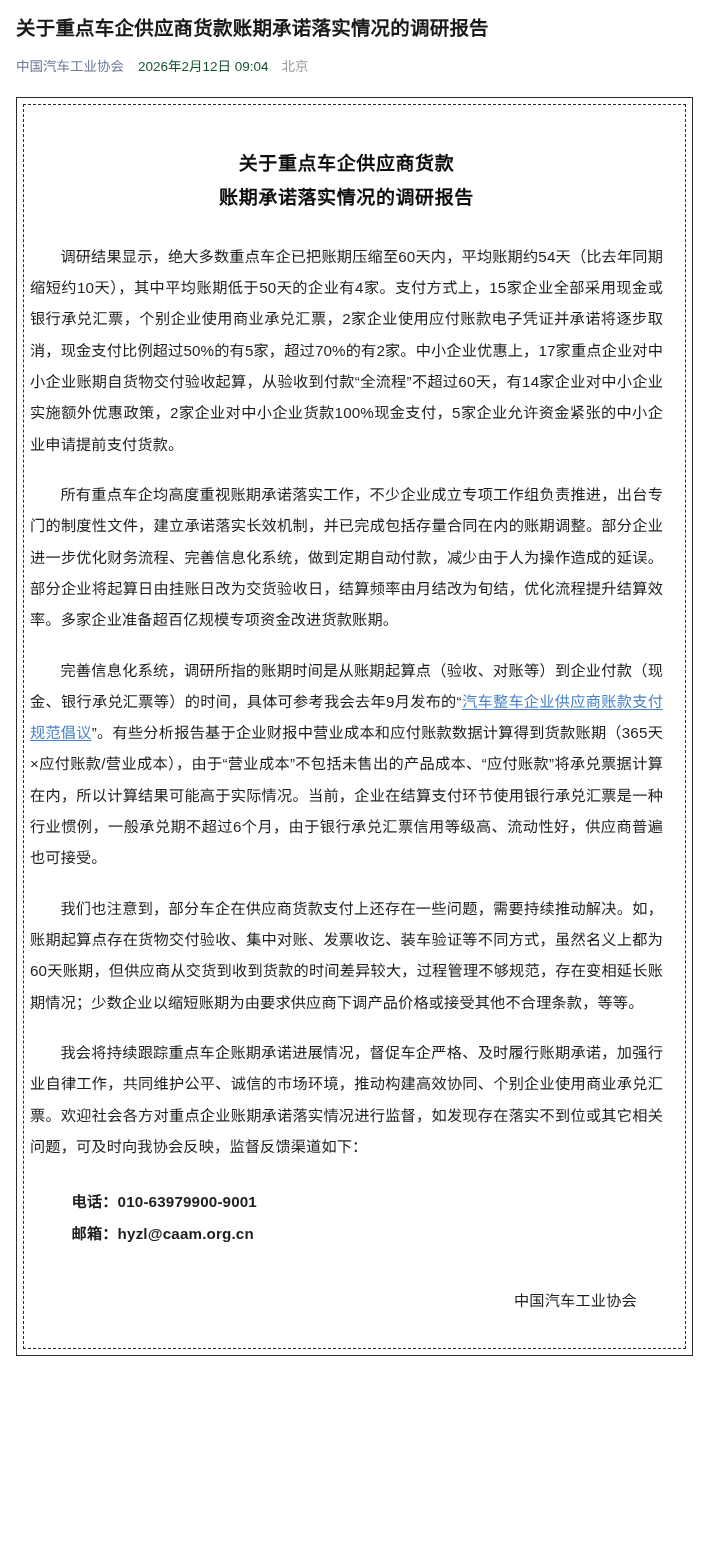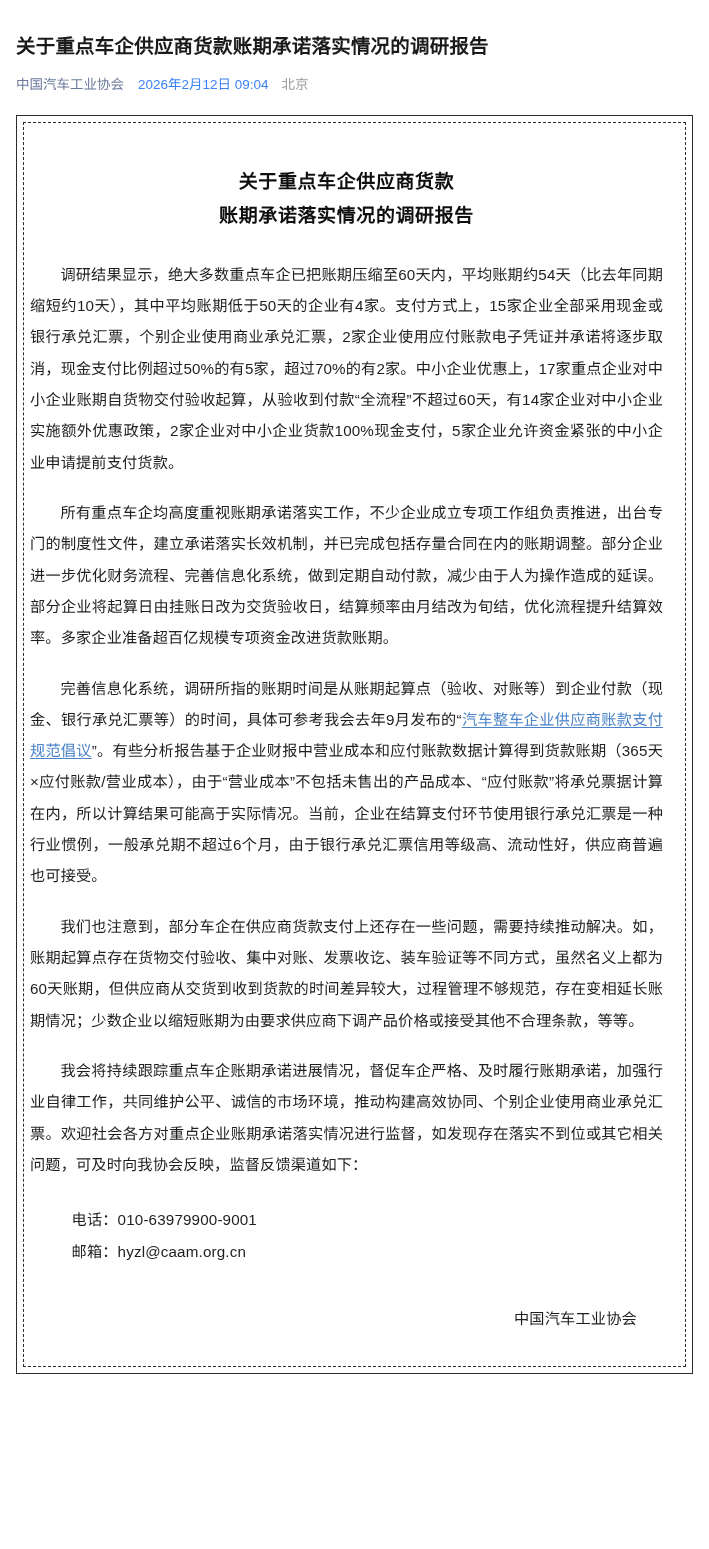--- a/index.html
+++ b/index.html
@@ -12,22 +12,21 @@
   body {
     width: 709px;
     min-height: 1549px;
     font-family: "Liberation Sans", "DejaVu Sans", sans-serif;
     color: #222222;
     -webkit-font-smoothing: antialiased;
   }
 
   
   .article-header {
-    padding: 20px 16px 0 16px;
-    margin-top: 12px;
+    padding: 14px 16px 0 16px;
   }
   .article-title {
     font-size: 19.5px;
     font-weight: 700;
     line-height: 1.45;
     color: #1a1a1a;
     letter-spacing: 0.2px;
     margin: 0 0 16px 0;
   }
   .article-meta {
@@ -36,21 +35,21 @@
     font-size: 13.5px;
     line-height: 1.4;
     margin-bottom: 20px;
     white-space: nowrap;
   }
   .meta-source {
     color: #6b7a9c;
     margin-right: 14px;
   }
   .meta-date {
-    color: #3b82f6;
+    color: #14532d;
     margin-right: 13px;
   }
   .meta-location {
     color: #9a9a9a;
   }
 
   
   .doc-frame-outer {
     margin: 0 16px 0 16px;
     border: 1px solid #2b2b2b;
@@ -88,20 +87,21 @@
     color: #4a83c8;
     text-decoration: underline;
     text-underline-offset: 2px;
     cursor: pointer;
   }
 
   
   .contact-block {
     margin: 24px 0 0 0;
     padding-left: 2.6em;
+    font-weight: bold;
   }
   .contact-line {
     font-size: 15.2px;
     line-height: 2.1;
     color: #1e1e1e;
     letter-spacing: 0.15px;
   }
 
   
   .signature {

